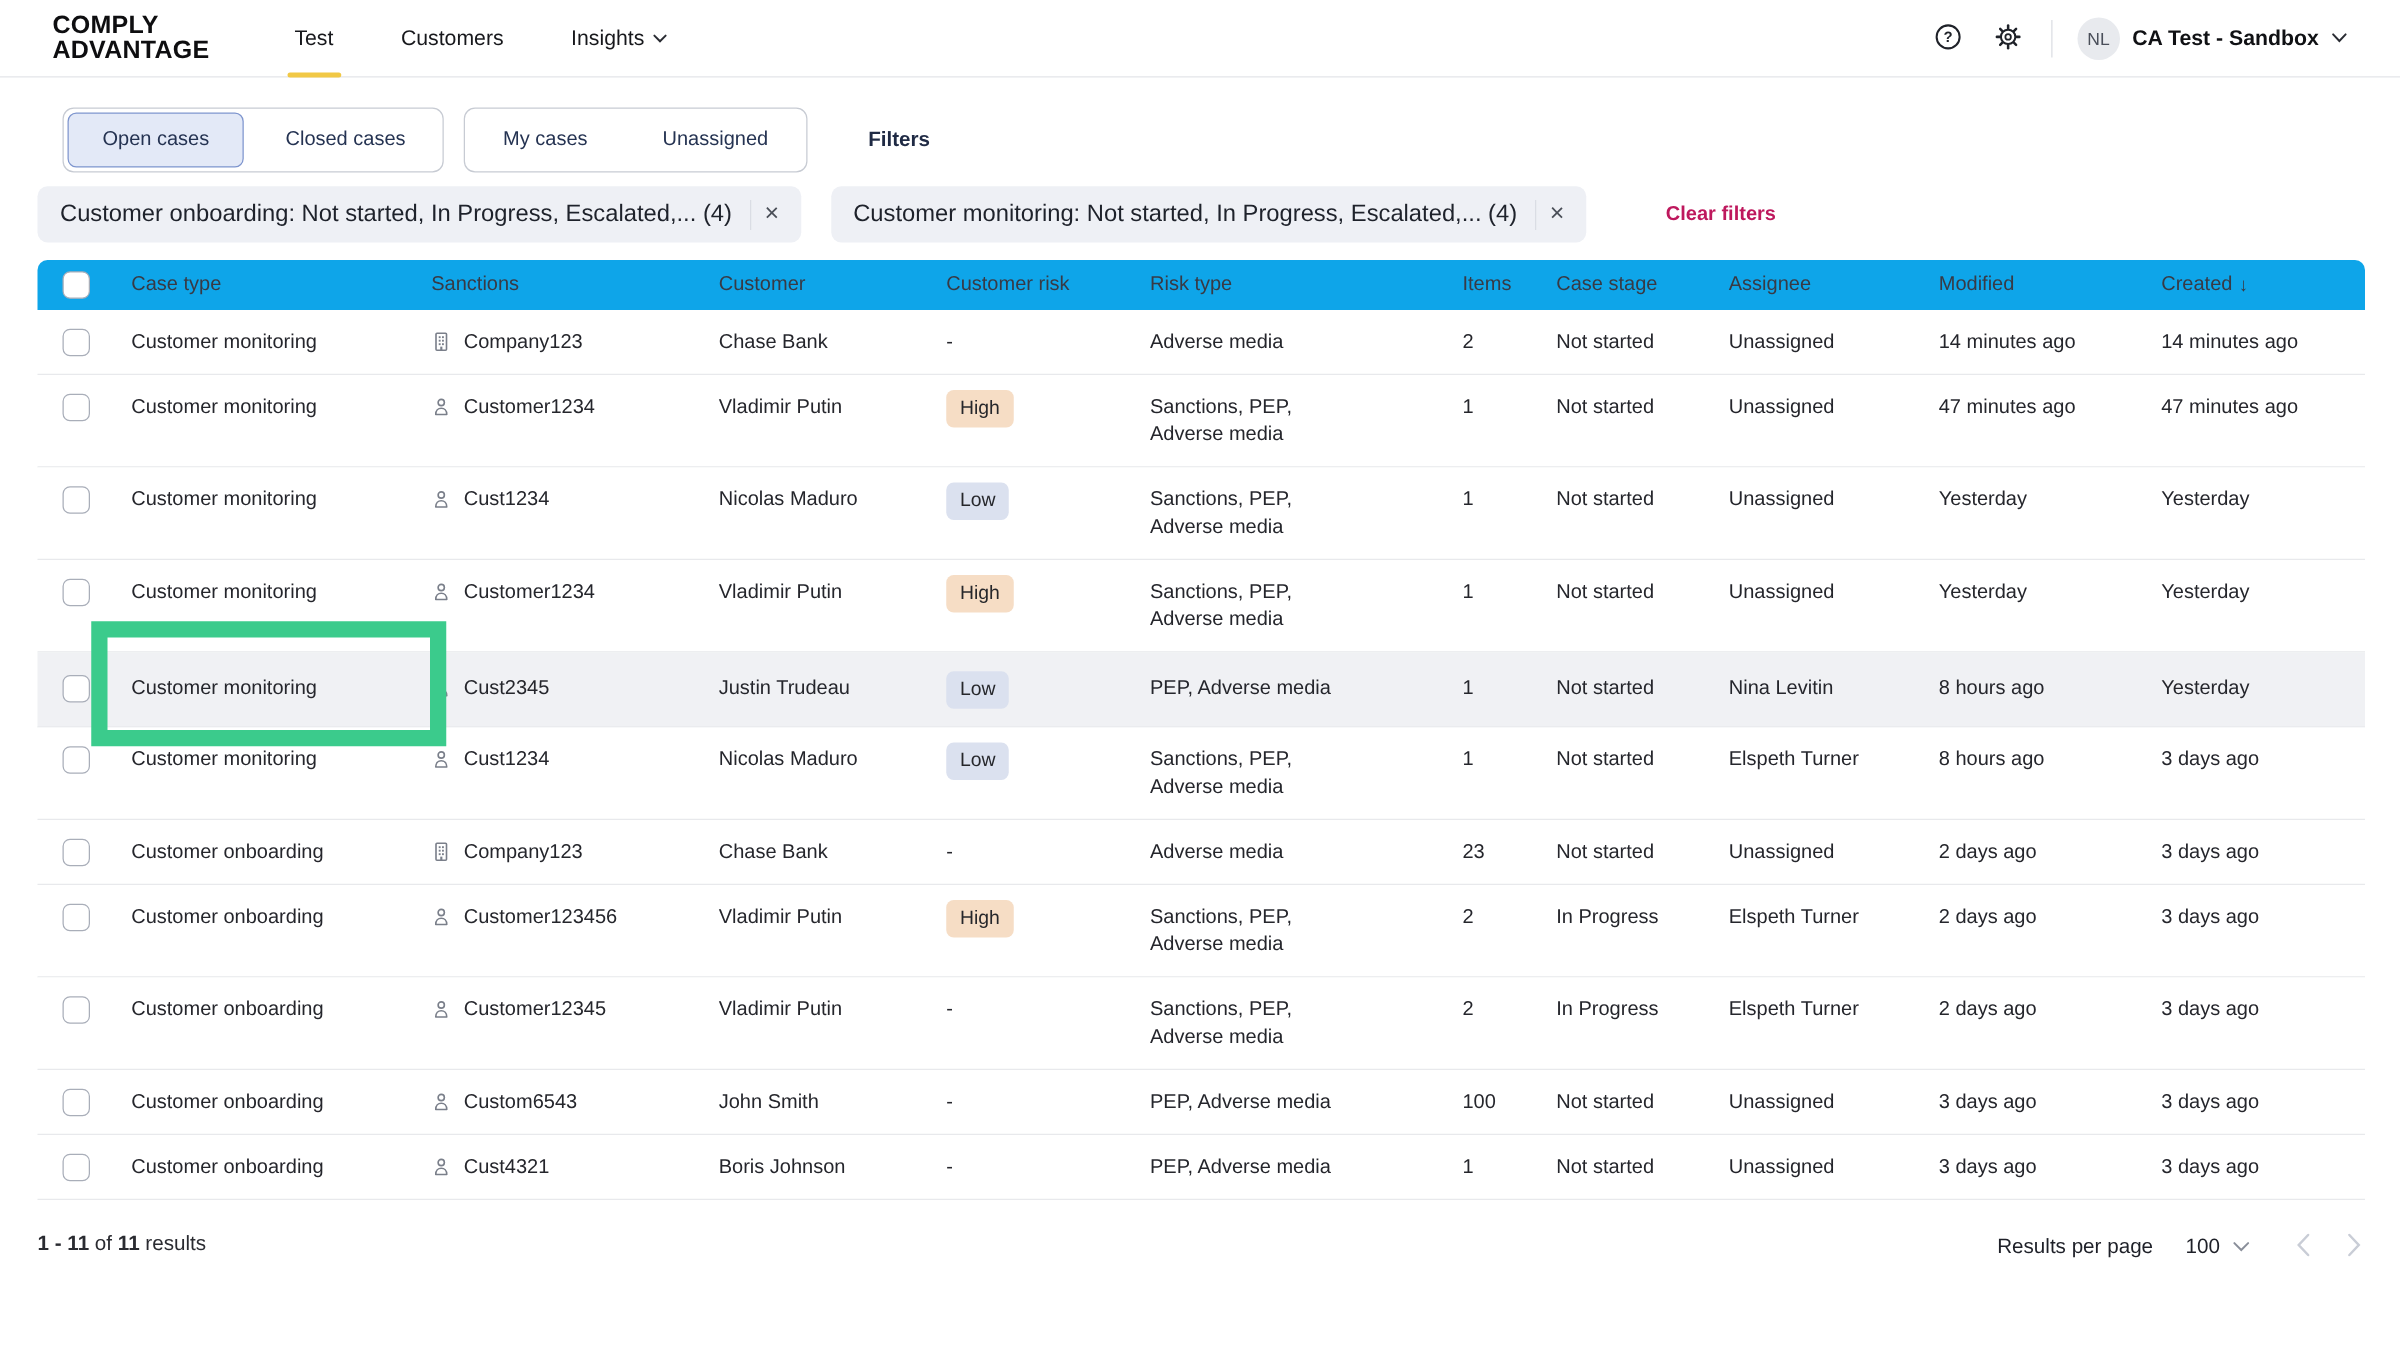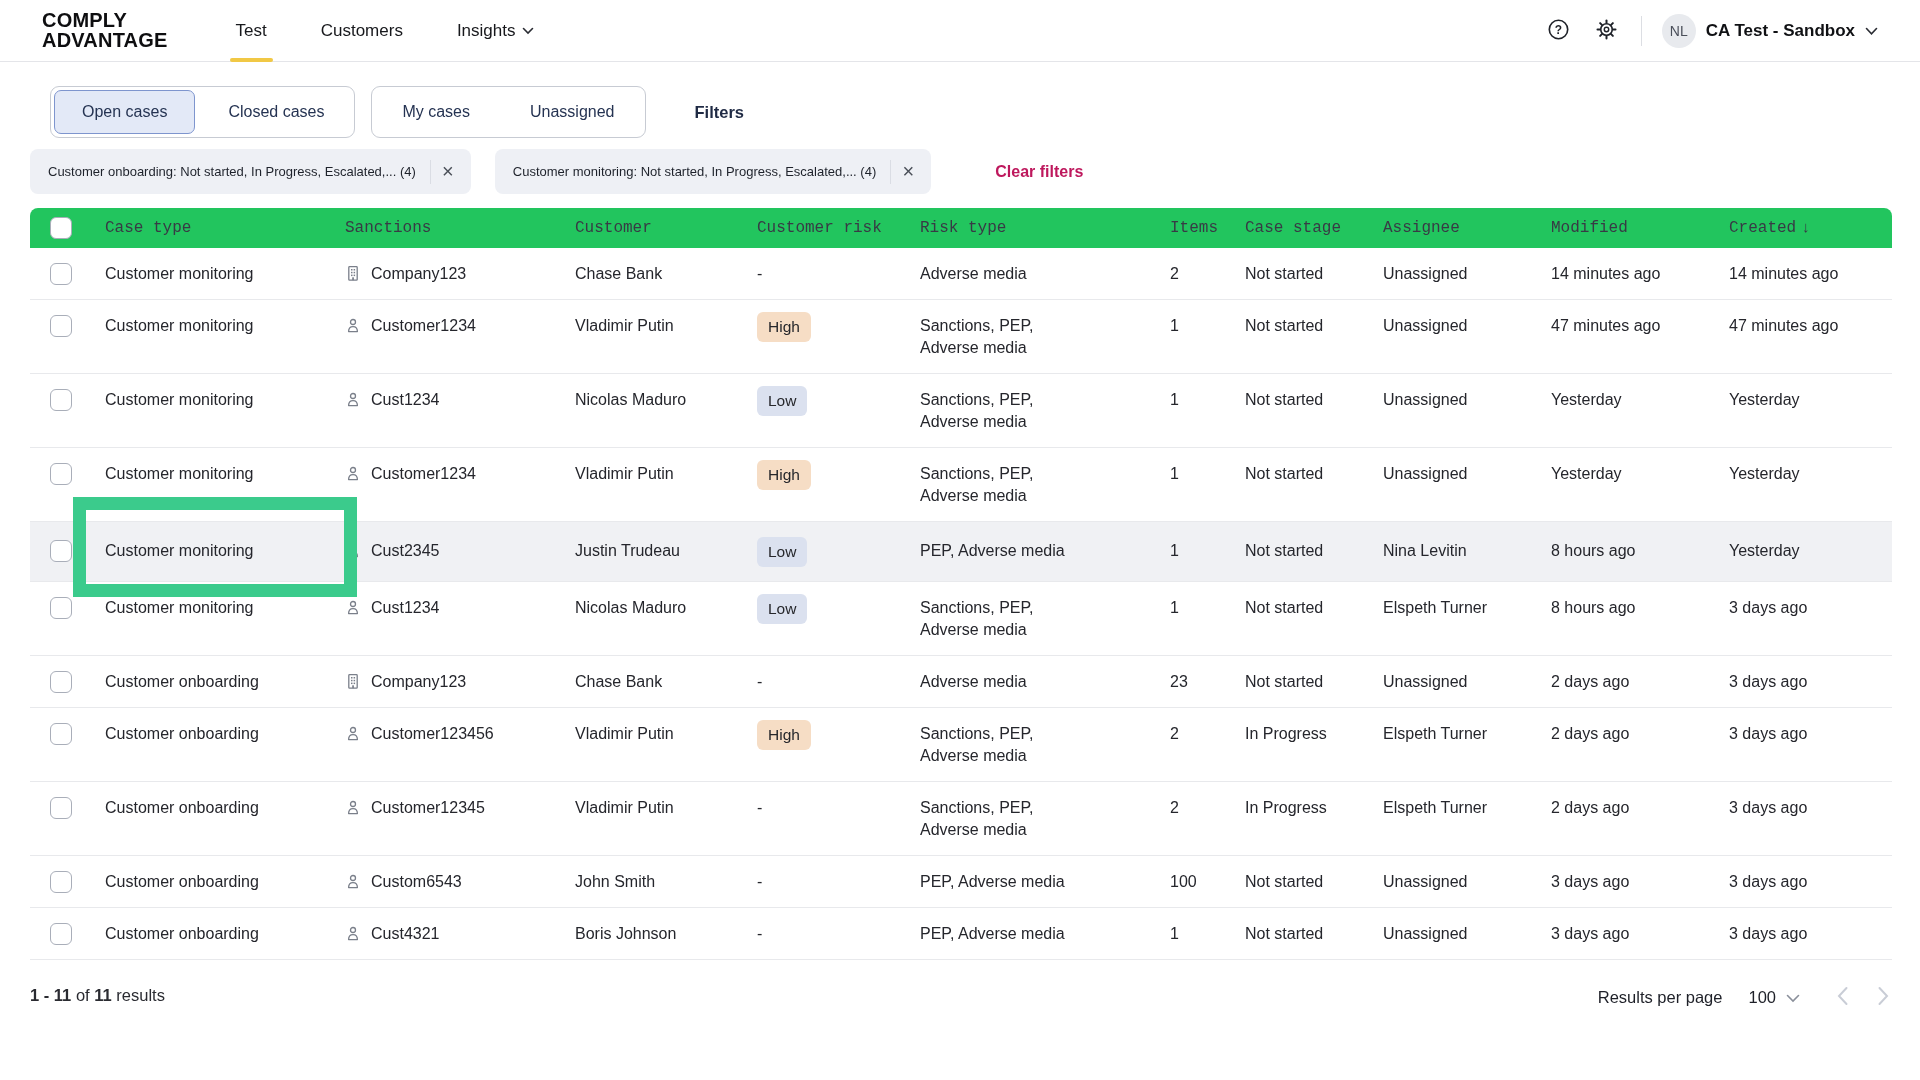--- a/index.html
+++ b/index.html
@@ -46,32 +46,32 @@
              margin:3px; padding:0 27px; }
   .seg-opt.selected::before, .seg-opt.selected + .seg-opt::before { display:none; }
   .filters-btn { margin-left:49px; font-size:16.5px; font-weight:700; color:#1F2A44;
              background:none; border:none; font-family:inherit; cursor:pointer; }
 
   
   .chips-row { display:flex; align-items:center; margin:11px 30px 0; }
   .chip { display:flex; align-items:center; height:45px; background:#EEF0F5; border-radius:8px;
           padding:0 6px 0 18px; }
   .chip + .chip { margin-left:24px; }
-  .chip-label { font-size:13px; color:#1E222B; padding-right:14px; }
+  .chip-label { font-size:19px; color:#1E222B; padding-right:14px; }
   .chip-sep { width:1px; height:24px; background:#DADDE4; }
   .chip-close { display:flex; align-items:center; justify-content:center; width:34px; height:34px;
           border:none; background:none; cursor:pointer; font-size:20px; color:#4A4F58; font-family:inherit; }
   .clear-filters { margin-left:64px; font-size:16px; font-weight:700; color:#be185d;
           background:none; border:none; font-family:inherit; cursor:pointer;text-align:center; }
 
   
   .table { margin:14px 28px 0 30px; }
   .grid { display:grid;
           grid-template-columns:75px 240px 230px 182px 163px 250px 75px 138px 168px 178px 1fr; }
-  .thead { background:#22c55e; border-radius:8px 8px 0 0; height:40px; align-items:center;font-family:Liberation Mono, monospace; }
+  .thead { background:#0ea5e9; border-radius:8px 8px 0 0; height:40px; align-items:center; }
   .th { font-size:16px; color:#383A45; display:flex; align-items:center; cursor:pointer; }
   .sort-arrow { margin-left:5px; font-size:15px; color:#383A45; }
   .cell-check { display:flex; align-items:center; padding-left:20px; }
   .checkbox { width:22px; height:22px; border:1.6px solid #A9AEB9; border-radius:6px;
               background:#fff; display:inline-block; cursor:pointer; }
   .row { border-bottom:1px solid #E8E9EC; align-items:flex-start; padding:15px 0 14px;
          min-height:52px; cursor:pointer; background:#fff; }
   .row.row-2l { min-height:74px; }
   .row.row-hl { background:#F0F1F4; min-height:60px; padding-top:18px; }
   .row .cell { font-size:16px; color:#25262C; line-height:22px; display:flex; align-items:flex-start; }

